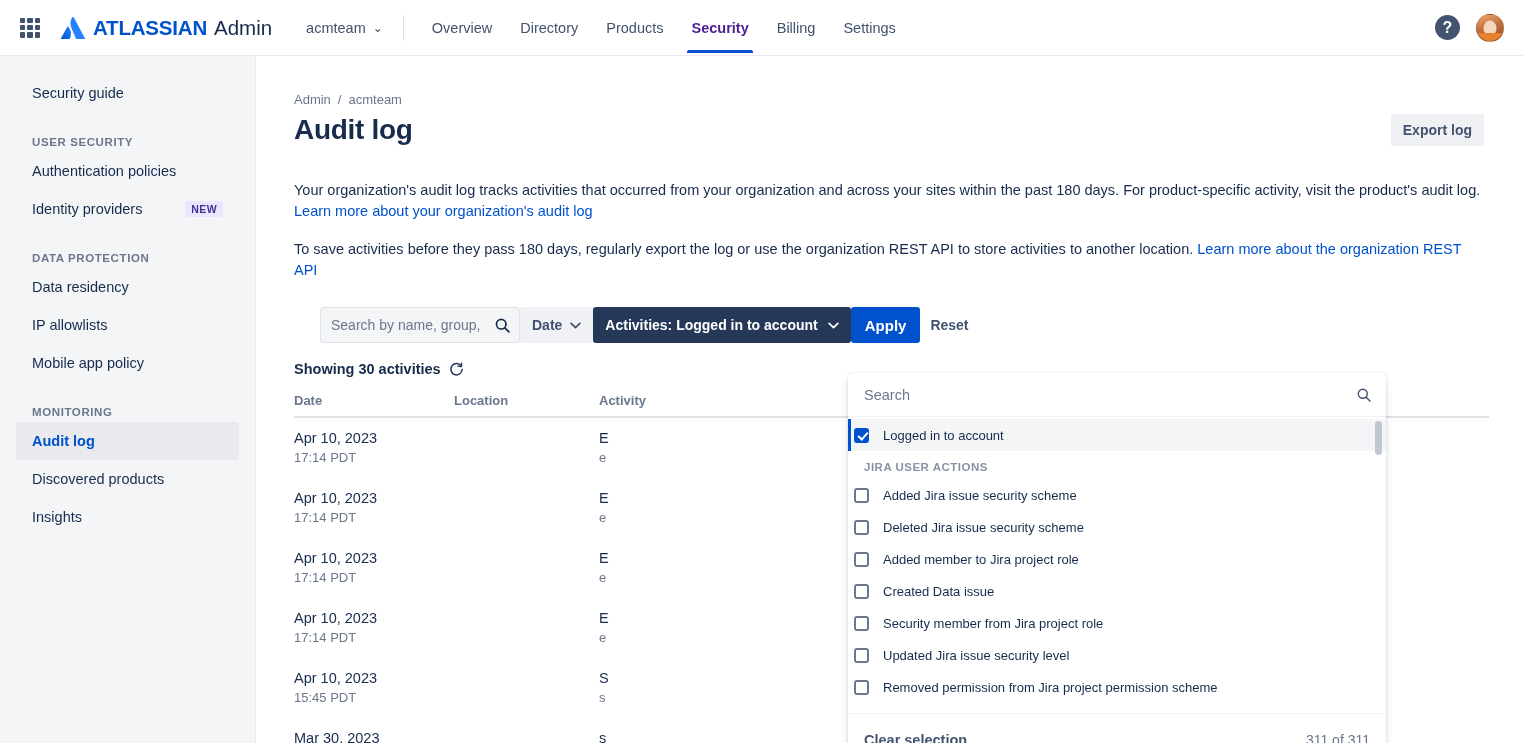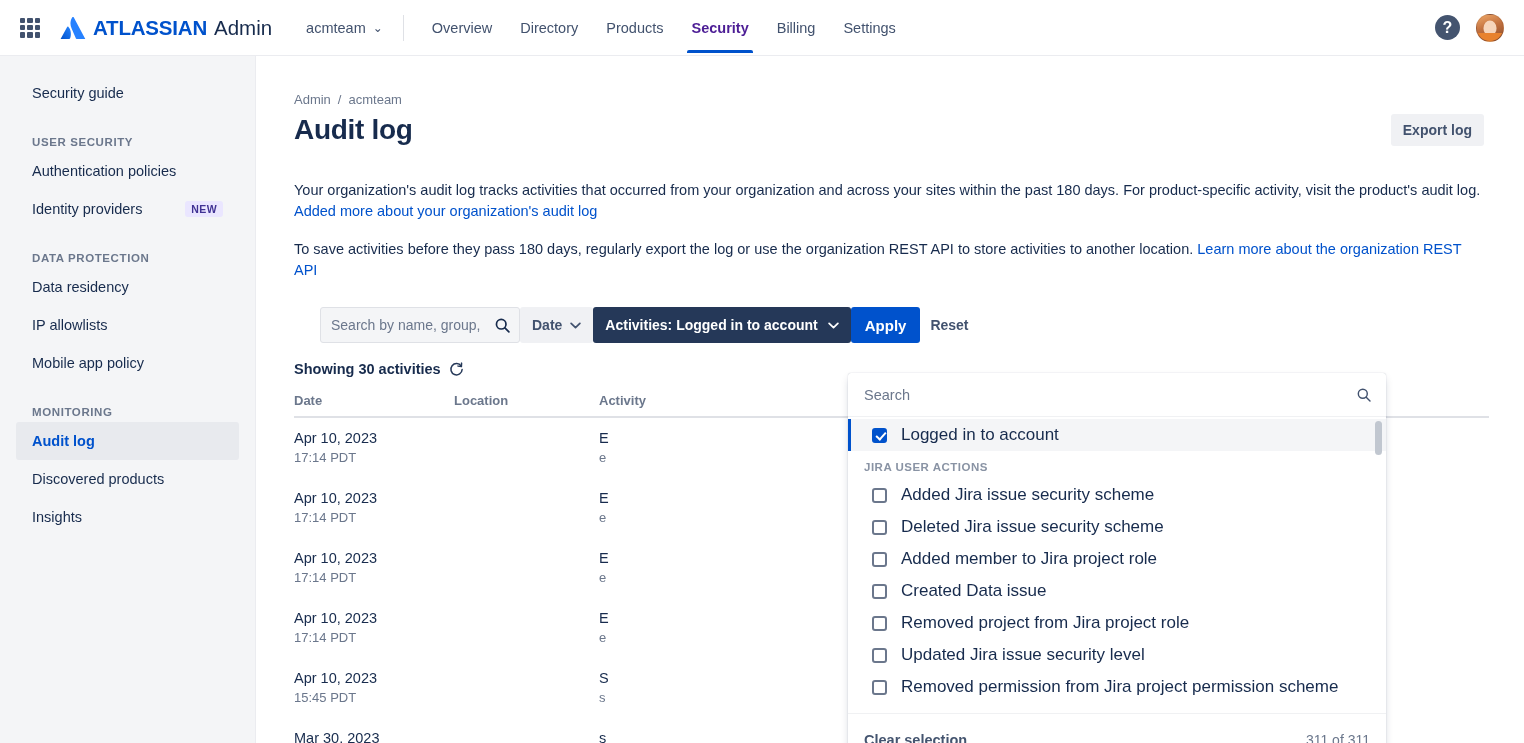--- a/index.html
+++ b/index.html
@@ -186,21 +186,21 @@
     padding: 0 14px 0 16px; border-bottom: 1px solid #f0f1f3; flex: none;
   }
   .dd-search input {
     flex: 1; border: none; outline: none; background: transparent;
     font-size: 14.5px; font-family: inherit; color: #172b4d;
   }
   .dd-search input::placeholder { color: #6b778c; }
   .dd-list { flex: 1; overflow: hidden; position: relative; padding-top: 2px; }
   .dd-item {
     height: 32px; display: flex; align-items: center; gap: 14px;
-    padding: 0 16px 0 24px; font-size: 17px; color: #172b4d;
+    padding: 0 16px 0 6px; font-size: 13px; color: #172b4d;
     cursor: pointer; position: relative;
   }
   .dd-item.selected { background: #f4f5f7; }
   .dd-item.selected::before {
     content: ""; position: absolute; left: 0; top: 0; bottom: 0;
     width: 3px; background: #0052cc;
   }
   .cbx {
     width: 15px; height: 15px; border: 2px solid #6b778c;
     border-radius: 3px; flex: none; background: #fff;
@@ -321,21 +321,21 @@
     <span>/</span>
     <a>acmteam</a>
   </div>
 
   <div class="title-row">
     <div class="page-title">Audit log</div>
     <button class="export-btn">Export log</button>
   </div>
 
   <div class="desc">
-    <span>Your organization's audit log tracks activities that occurred from your organization and across your sites within the past 180 days. For product-specific activity, visit the product's audit log. </span><a>Added more about your organization's audit log</a>
+    <span>Your organization's audit log tracks activities that occurred from your organization and across your sites within the past 180 days. For product-specific activity, visit the product's audit log. </span><a>Learn more about your organization's audit log</a>
   </div>
   <div class="desc second">
     <span>To save activities before they pass 180 days, regularly export the log or use the organization REST API to store activities to another location. </span><a>Learn more about the organization REST API</a>
   </div>
 
   <div class="filters">
     <div class="search-box">
       <input type="text" placeholder="Search by name, group," style="">
       <svg width="17" height="17" viewBox="0 0 20 20">
         <circle cx="8.5" cy="8.5" r="5.6" fill="none" stroke="#172b4d" stroke-width="2"></circle>
@@ -605,21 +605,21 @@
           <div class="dd-item">
             <span class="cbx"></span>
             <span>Added member to Jira project role</span>
           </div>
           <div class="dd-item">
             <span class="cbx"></span>
             <span>Created Data issue</span>
           </div>
           <div class="dd-item">
             <span class="cbx"></span>
-            <span>Removed project from Jira project role</span>
+            <span>Security member from Jira project role</span>
           </div>
           <div class="dd-item">
             <span class="cbx"></span>
             <span>Updated Jira issue security level</span>
           </div>
           <div class="dd-item">
             <span class="cbx"></span>
             <span>Removed permission from Jira project permission scheme</span>
           </div>
         </div>

